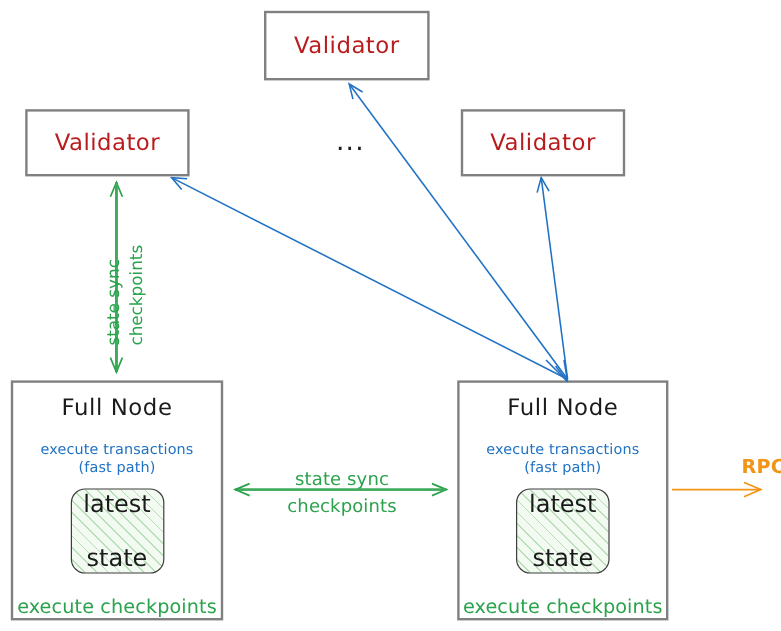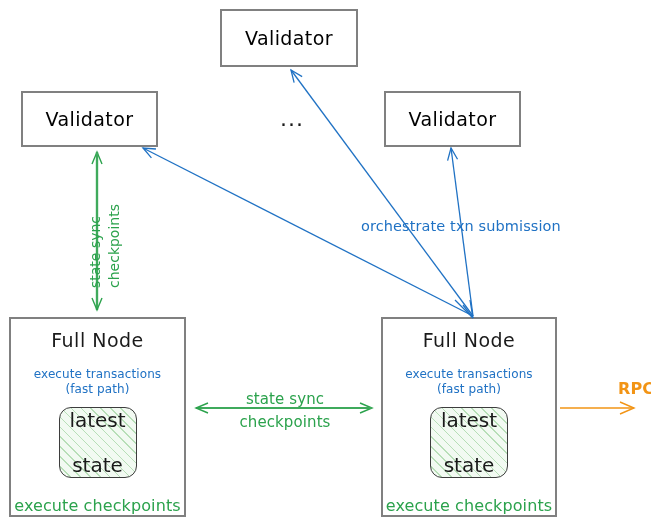--- a/index.html
+++ b/index.html
@@ -15,21 +15,21 @@
   .box{
     position:absolute;
     box-sizing:border-box;
     border:2px solid #808080;
     background:#ffffff;
     z-index:4;
   }
   .box-label{
     font-family:"DejaVu Sans",sans-serif;
     font-size:18px;
-    color:#000000;
+    color:#b91c1c;
     text-align:center;
     letter-spacing:.4px;
   }
   .validator{
     display:flex;align-items:center;justify-content:center;
   }
   .validator .box-label{font-size:19px;}
 
   .fullnode{
     display:flex;flex-direction:column;align-items:center;
@@ -177,17 +177,16 @@
       <path d="M473,318 L470,300" fill="none" stroke="#2072c4" stroke-width="1.3"></path>
     </g>
   </svg>
 
   <div class="vlbl" style="left:87px;top:288px;">state sync</div>
   <div class="vlbl" style="left:106px;top:288px;">checkpoints</div>
 
   <div class="lbl green ctr" style="left:230px;top:390px;width:110px;">state sync</div>
   <div class="lbl green ctr" style="left:225px;top:413px;width:120px;">checkpoints</div>
 
-  <div class="lbl blue" style="left:361px;top:218px;">orchestrate txn submission</div>
 
   <div class="lbl orange" style="left:570px;top:379px;">RPCs</div>
 
 </div>
 
 </body></html>

